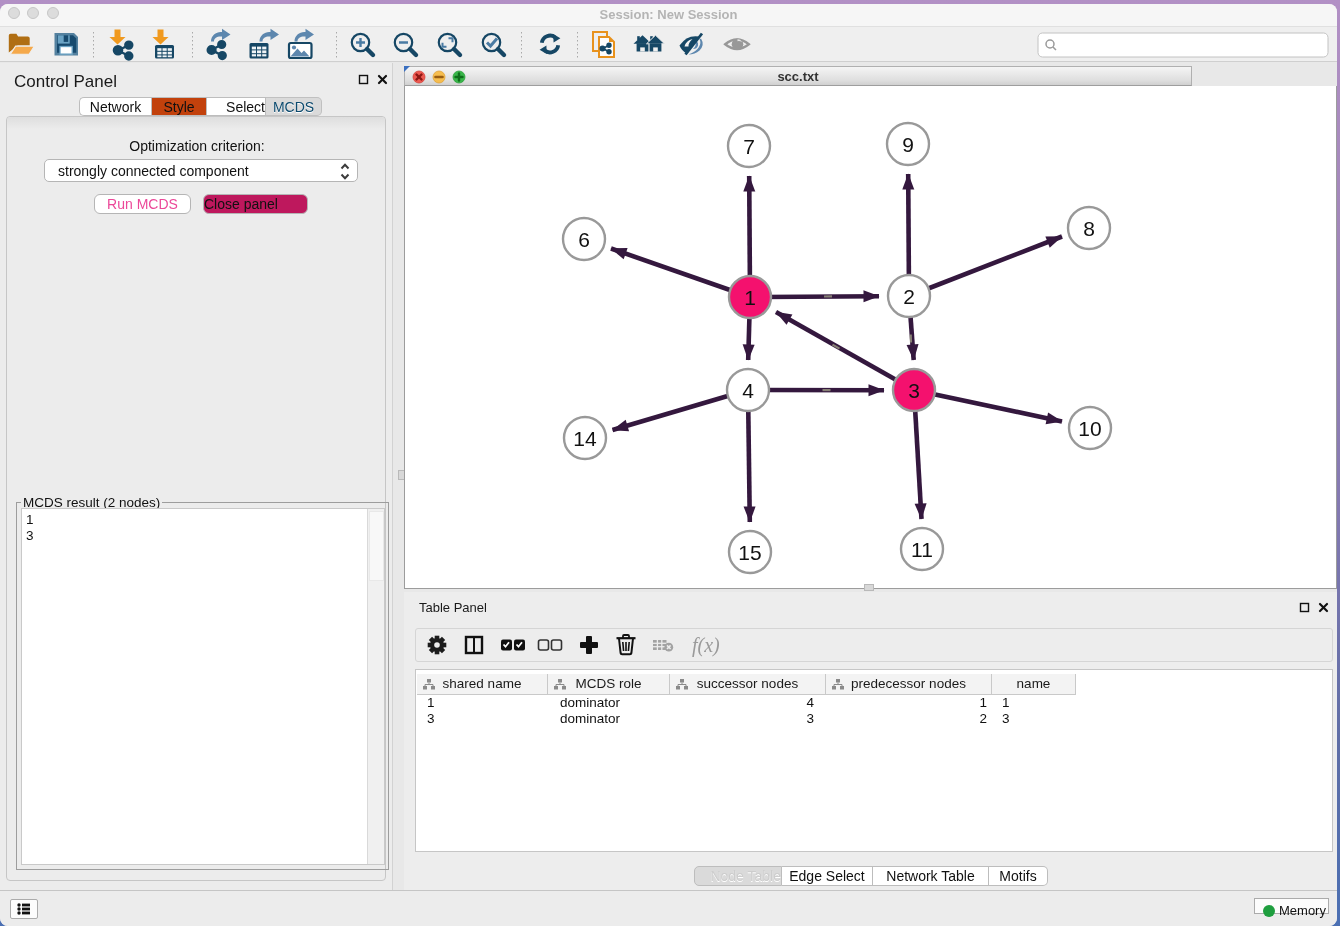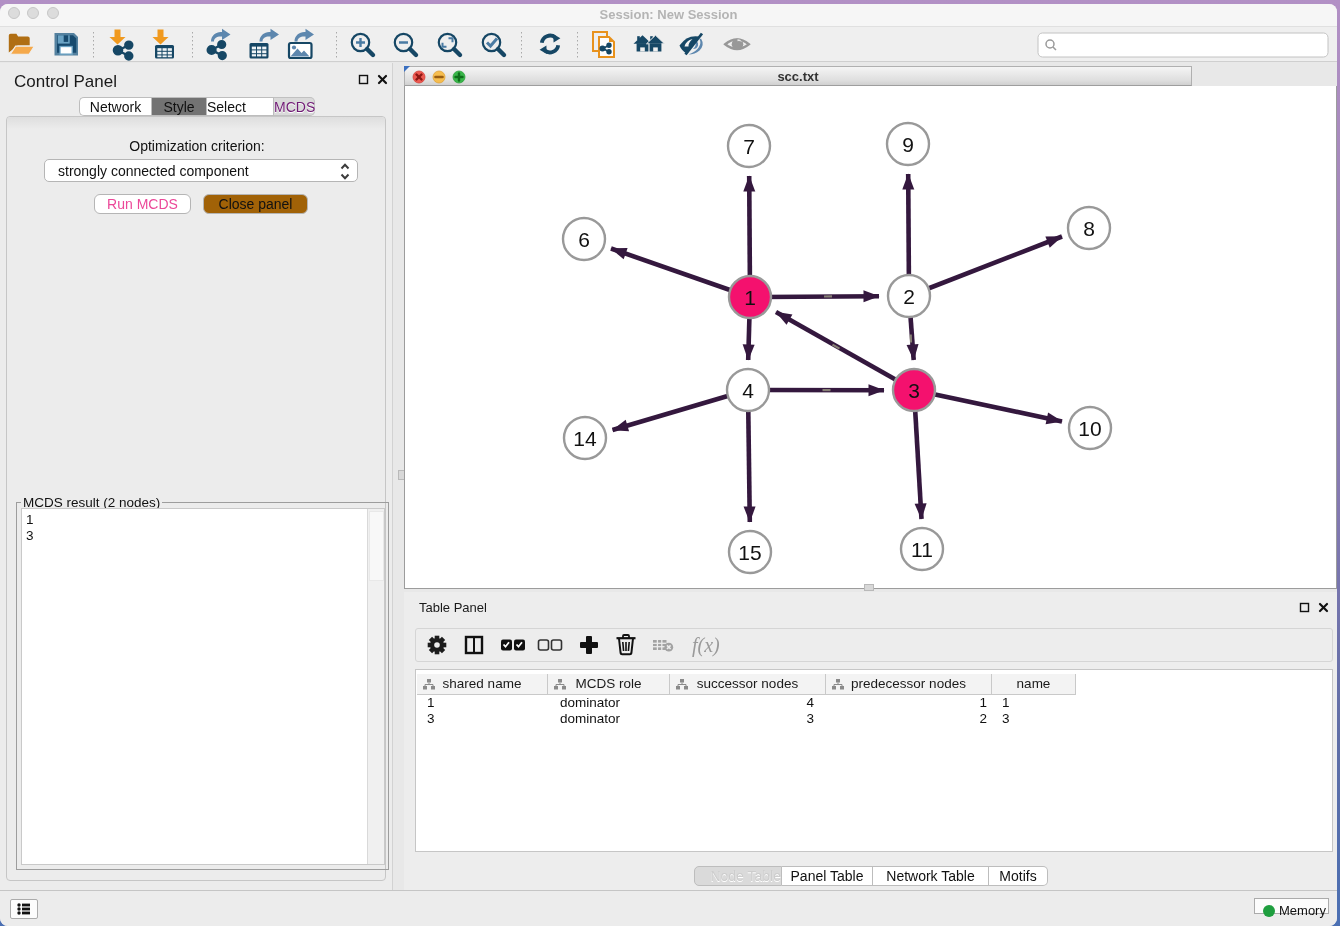--- a/index.html
+++ b/index.html
@@ -204,39 +204,39 @@
       <svg class="abs" style="left:358px;top:10px;" width="32" height="14">
         <rect x="1.5" y="2.5" width="8" height="8" fill="none" stroke="#111" stroke-width="1.4"></rect>
         <g stroke="#111" stroke-width="2.2" stroke-linecap="round">
           <line x1="21" y1="3" x2="28" y2="10"></line>
             <line x1="28" y1="3" x2="21" y2="10"></line>
         </g>
       </svg>
 
       <div class="abs" style="left:79px;top:34px;height:19px;display:flex;font-size:14px;">
         <div style="width:72px;background:#fff;border:1px solid #bdbdbd;border-right:none;border-radius:5px 0 0 5px;text-align:center;line-height:18px;color:#111;">Network</div>
-        <div style="width:55px;background:#737373;border:1px solid #bdbdbd;border-right:none;text-align:center;line-height:18px;color:#111;">Style</div>
-        <div style="width:68px;background:#fff;border:1px solid #bdbdbd;text-align:left;line-height:18px;color:#111;">Select</div>
-        <div style="width:41px;background:#dadada;border:1px solid #c0c0c0;border-left:none;border-radius:0 5px 5px 0;text-align:center;line-height:18px;color:#701a75;text-shadow:0 1px 0 #fff;">MCDS</div>
+        <div style="width:55px;background:#c2410c;border:1px solid #bdbdbd;border-right:none;text-align:center;line-height:18px;color:#111;">Style</div>
+        <div style="width:60px;background:#fff;border:1px solid #bdbdbd;text-align:right;line-height:18px;color:#111;">Select</div>
+        <div style="width:56px;background:#dadada;border:1px solid #c0c0c0;border-left:none;border-radius:0 5px 5px 0;text-align:center;line-height:18px;color:#0c4a6e;text-shadow:0 1px 0 #fff;">MCDS</div>
       </div>
 
       <div class="abs" style="left:6px;top:53px;width:380px;height:765px;background:#ececec;border:1px solid #c6c6c6;border-radius:4px;">
         <div style="position:absolute;left:0;top:0;width:100%;height:12px;background:linear-gradient(180deg,#dedede,#ececec);border-radius:4px 4px 0 0;"></div>
         <div class="abs" style="left:0;top:21px;width:380px;text-align:center;font-size:14px;color:#111;">Optimization criterion:</div>
 
         <div class="abs" style="left:37px;top:42px;width:314px;height:23px;background:#fff;border:1px solid #b5b5b5;border-radius:5px;">
           <div class="abs" style="left:13px;top:3px;font-size:14px;color:#111;">strongly connected component</div>
           <svg class="abs" style="right:6px;top:3px;" width="12" height="17">
             <path d="M2.5,5.5 L6,1.8 L9.5,5.5" fill="none" stroke="#3c3c3c" stroke-width="2"></path>
             <path d="M2.5,11.5 L6,15.2 L9.5,11.5" fill="none" stroke="#3c3c3c" stroke-width="2"></path>
           </svg>
         </div>
 
         <div class="abs" style="left:87px;top:77px;width:97px;height:20px;background:#fff;border:1px solid #b5b5b5;border-radius:6px;text-align:center;font-size:14px;line-height:19px;color:#ec4899;">Run MCDS</div>
-        <div class="abs" style="left:196px;top:77px;width:105px;height:20px;background:#a16207;border:1px solid #b5b5b5;border-radius:6px;text-align:center;font-size:14px;line-height:19px;color:#111;">Close panel</div>
+        <div class="abs" style="left:196px;top:77px;width:105px;height:20px;background:#be185d;border:1px solid #b5b5b5;border-radius:6px;font-size:14px;line-height:19px;color:#111;">Close panel</div>
 
         <div class="abs" style="left:9px;top:385px;width:373px;height:368px;border:1px solid #9d9d9d;">
           <div class="abs" style="left:4px;top:-8px;background:#ececec;padding:0 2px;font-size:13.5px;color:#111;">MCDS result (2 nodes)</div>
           <div class="abs" style="left:4px;top:5px;width:364px;height:357px;background:#fff;border:1px solid #c9c9c9;">
             <div class="abs" style="left:4px;top:3px;font-size:13.5px;color:#111;line-height:16px;">1<br>3</div>
             <div class="abs" style="right:0;top:0;width:17px;height:355px;background:#f0f0f0;border-left:1px solid #d9d9d9;">
               <div class="abs" style="left:1px;top:2px;width:15px;height:70px;background:#f8f8f8;border:1px solid #e8e8e8;"></div>
             </div>
           </div>
         </div>
@@ -480,21 +480,21 @@
               <span style="position:absolute;left:143px;">dominator</span>
             <span style="position:absolute;left:357px;width:40px;text-align:right;">3</span>
             <span style="position:absolute;left:530px;width:40px;text-align:right;">2</span>
             <span style="position:absolute;left:585px;">3</span>
           </div>
         </div>
       </div>
 
       <div class="abs" style="left:290px;top:274px;height:20px;display:flex;font-size:14px;">
         <div style="width:88px;background:#dadada;border:1px solid #bdbdbd;border-radius:5px 0 0 5px;text-align:right;line-height:19px;color:#cdcdcd;text-shadow:0 1px 0 #fff;">Node Table</div>
-        <div style="width:91px;background:#fff;border:1px solid #bdbdbd;border-left:none;text-align:center;line-height:19px;color:#111;">Panel Table</div>
+        <div style="width:91px;background:#fff;border:1px solid #bdbdbd;border-left:none;text-align:center;line-height:19px;color:#111;">Edge Select</div>
         <div style="width:116px;background:#fff;border:1px solid #bdbdbd;border-left:none;text-align:center;line-height:19px;color:#111;">Network Table</div>
         <div style="width:59px;background:#fff;border:1px solid #bdbdbd;border-left:none;border-radius:0 5px 5px 0;text-align:center;line-height:19px;color:#111;">Motifs</div>
       </div>
     </div>
   </div>
 
   <div class="abs" id="statusbar" style="left:0;top:886px;width:1337px;height:36px;background:#ececec;border-top:1px solid #c5c5c5;">
     <div class="abs" style="left:10px;top:8px;width:28px;height:20px;background:#fcfcfc;border:1px solid #ababab;border-radius:2px;">
       <svg width="26" height="18" style="position:absolute;left:0;top:0;">
         <g fill="#111">

